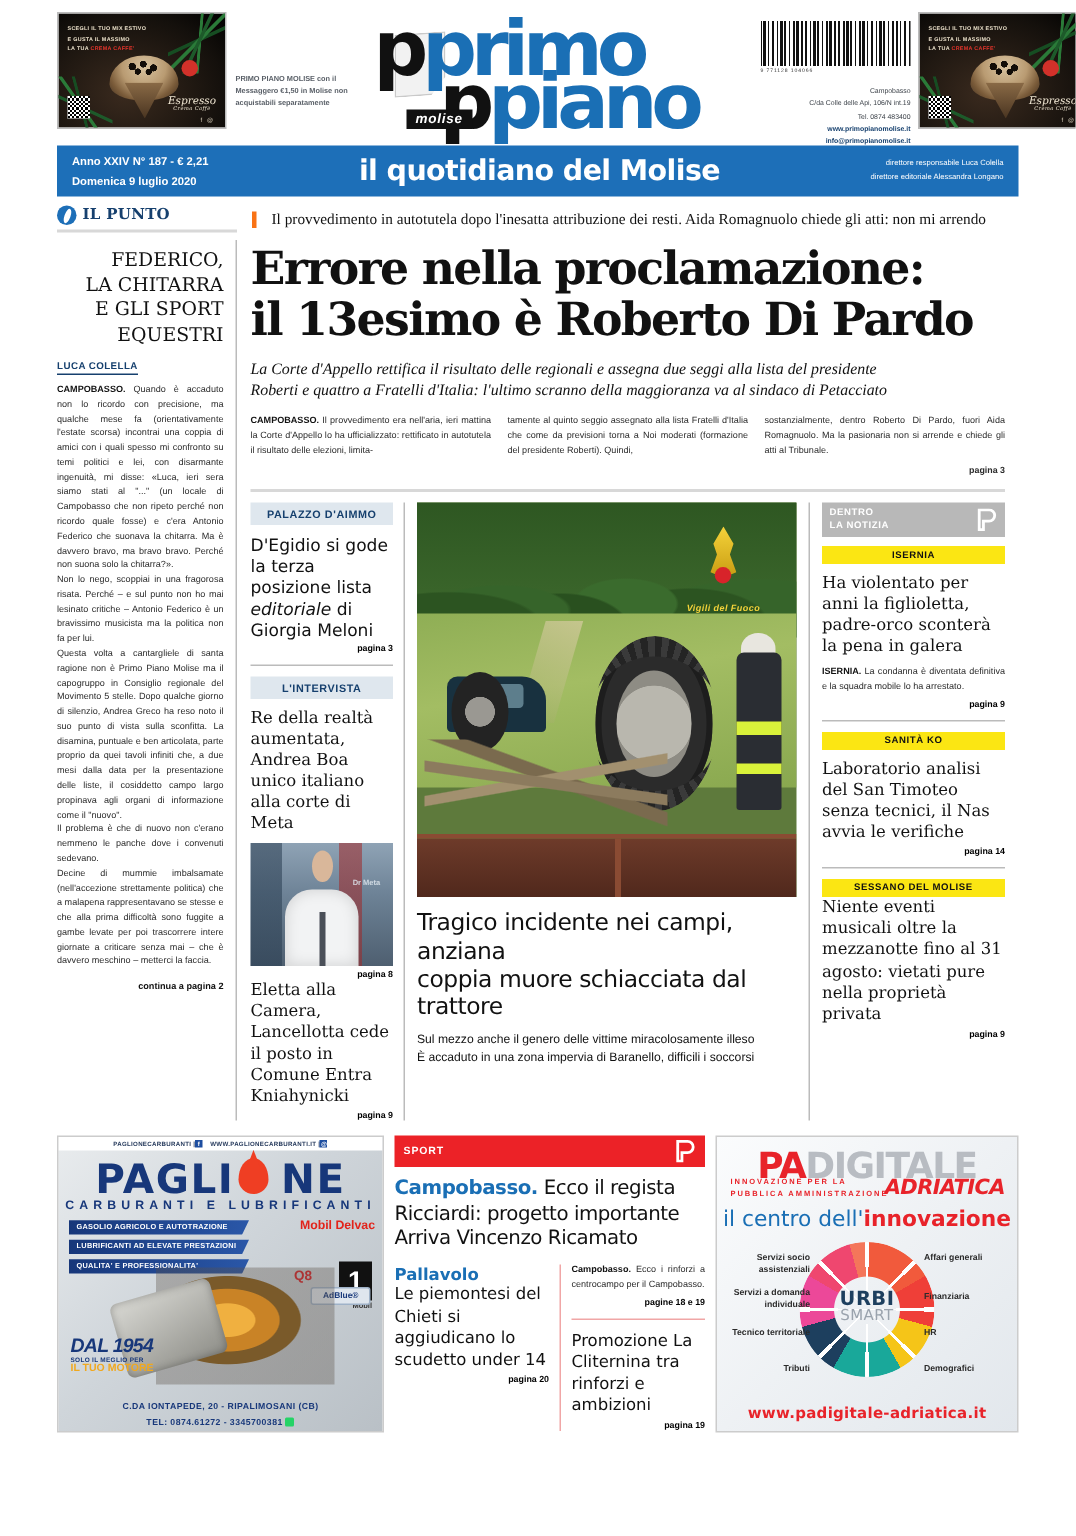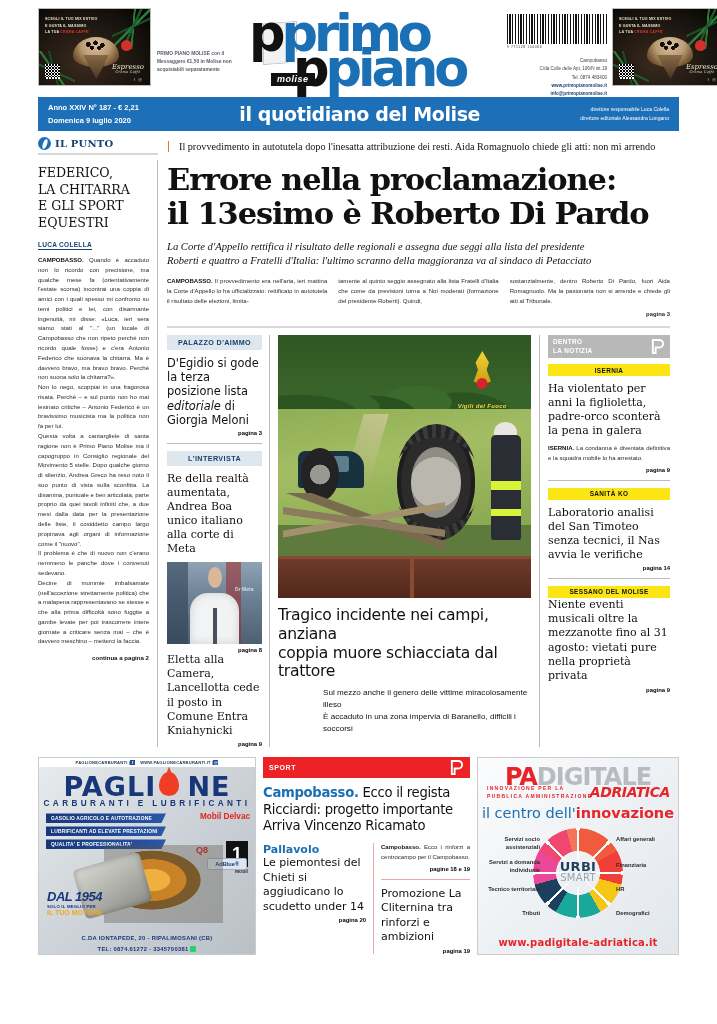--- a/index.html
+++ b/index.html
@@ -84,28 +84,28 @@
   .bb-left { font-size:7.5px; font-weight:bold; line-height:1.75; }
   .bb-center { font-size:19px; font-weight:bold; font-family:"DejaVu Sans", sans-serif; letter-spacing:-.4px;}
   .bb-right { font-size:5.1px; line-height:1.75; text-align:right; }
 
   
   .topstrip { display:flex; align-items:center; gap:10px; padding:6px 0 5px; }
   .ilpunto { width:120px; flex:0 0 120px; display:flex; align-items:center; gap:4px; border-bottom:2px solid #d8d8d8; padding-bottom:3px;}
   .ilpunto .circ { width:13px; height:13px; border-radius:50%; background:#1d6fb8; position:relative; }
   .ilpunto .circ::after { content:""; position:absolute; left:4.5px; top:1.5px; width:4px; height:10px; background:#fff; border-radius:50%; transform:rotate(20deg); }
   .ilpunto .lab { font-family:"DejaVu Serif", serif; font-weight:bold; font-size:10px; color:#16406e; letter-spacing:.2px; }
-  .strapline { flex:1; font-family:"Liberation Serif", serif; font-size:10.2px; color:#111; border-left:1px solid #f97316; padding-left:10px; }
+  .strapline { flex:1; font-family:"Liberation Serif", serif; font-size:10.2px; color:#111; border-left:3px solid #f97316; padding-left:10px; }
 
   
   .main { display:flex; gap:0; }
   .col-left { width:120px; flex:0 0 120px; padding-right:8px; border-right:1px solid #bbb; }
   .col-main { flex:1; padding:0 9px; }
 
-  .punto-title { font-family:"DejaVu Serif", serif; font-size:12.6px; line-height:1.33; text-align:left;
+  .punto-title { font-family:"DejaVu Serif", serif; font-size:12.6px; line-height:1.33; text-align:right;
      color:#111; margin-top:5px; }
   .byline { font-size:6.5px; font-weight:bold; color:#16406e; letter-spacing:.3px; margin:9px 0 6px;
      border-bottom:1.5px solid #16406e; display:inline-block; padding-bottom:1px; }
   .punto-body { font-size:6.05px; line-height:1.62; text-align:justify; color:#2b2b2b; }
   .punto-body b { color:#111; }
   .punto-cont { font-size:6.1px; font-weight:bold; text-align:right; margin-top:7px; color:#111; }
 
   
   .headline { font-family:"DejaVu Serif", serif; font-weight:bold; font-size:30.5px; line-height:1.13;
      letter-spacing:-1.1px; color:#111; margin:2px 0 0; }
@@ -194,21 +194,21 @@
   .ph-helmet { position:absolute; right:5.5%; top:33%; width:9%; height:8%; border-radius:50% 50% 40% 40%; background:#e8e6df; }
   .ph-vvf { position:absolute; right:7%; top:6%; width:62px; height:58px; }
   .ph-vvf .flame { position:absolute; left:50%; top:0; transform:translateX(-50%);
      width:24px; height:34px; background:linear-gradient(180deg,#f4d33a,#c99c12);
      clip-path: polygon(50% 0, 78% 34%, 68% 55%, 86% 90%, 50% 100%, 14% 90%, 32% 55%, 22% 34%); }
   .ph-vvf .dot { position:absolute; left:50%; top:27px; transform:translateX(-50%); width:11px; height:11px; border-radius:50%; background:#d8232a; }
   .ph-vvf .txt { position:absolute; left:0; right:0; bottom:0; text-align:center; font-size:6px;
      font-weight:bold; font-style:italic; color:#f4d33a; letter-spacing:.3px; }
 
   .photo-cap { font-family:"DejaVu Sans", sans-serif; font-size:15.6px; line-height:1.2; color:#111; margin-top:8px; letter-spacing:-.3px;}
-  .photo-sub { font-size:8.1px; line-height:1.5; color:#111; margin-top:6px;margin-left:45px; }
+  .photo-sub { font-size:8.1px; line-height:1.5; color:#111; margin-top:6px; }
 
   
   .dentro { background:#b8b8b8; display:flex; justify-content:space-between; align-items:center; padding:3px 5px; }
   .dentro .t { color:#fff; font-size:6.4px; font-weight:bold; line-height:1.35; letter-spacing:.4px; }
   .p-mark { width:15px; height:15px; position:relative; }
   .p-mark svg { display:block; }
 
   .police-photo { width:100%; height:63px; margin-top:6px; position:relative; overflow:hidden;
      background:linear-gradient(180deg,#2b3c5a 0%,#16243d 100%); }
   .pp-top { position:absolute; left:0; right:0; top:0; height:38%; background:linear-gradient(180deg,#4a6287,#26344f); }

